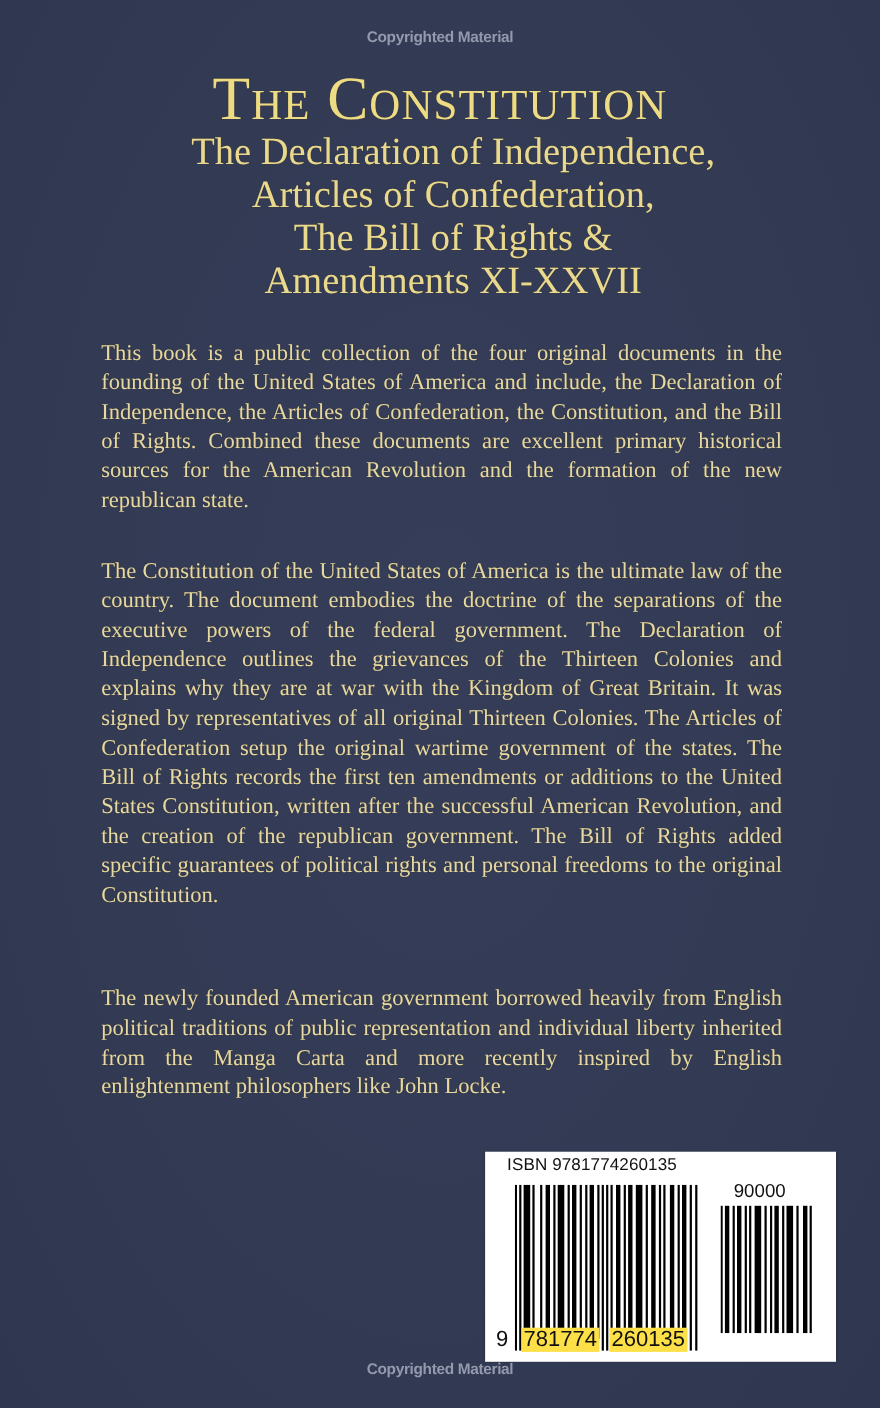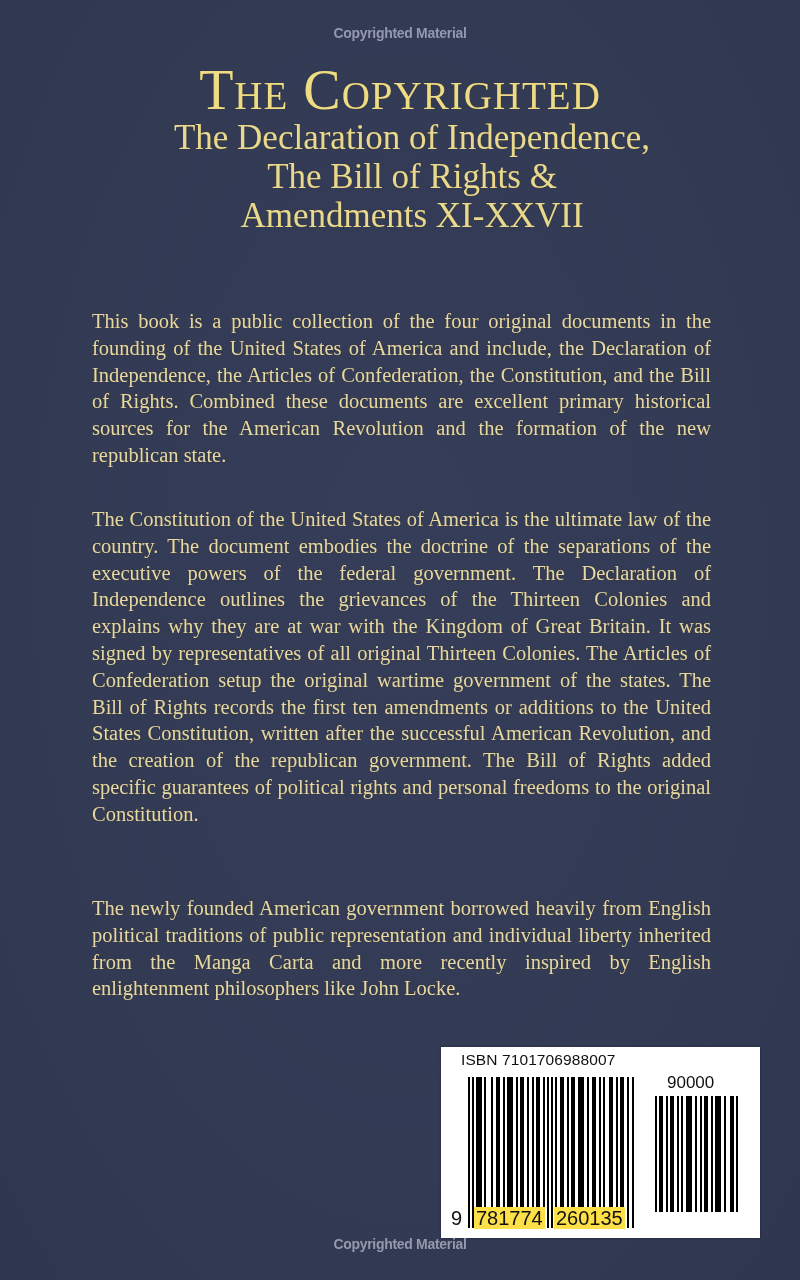--- a/index.html
+++ b/index.html
@@ -81,42 +81,43 @@
   .d2 { left: 33px; }
   .d3 { left: 113px; }
 </style>
 </head>
 <body>
 
 <div class="cover">
 
   <div class="watermark wm-top">Copyrighted Material</div>
 
-  <div class="title gold">The Copyrighted</div>
+  <div class="title gold">The Constitution</div>
 
   <div class="subtitle gold">
     <div>The Declaration of Independence,</div>
+    <div>Articles of Confederation,</div>
     <div>The Bill of Rights &amp;</div>
     <div>Amendments XI-XXVII</div>
   </div>
 
   <div class="body-text p1 gold">
     <p>This book is a public collection of the four original documents in the founding of the United States of America and include, the Declaration of Independence, the Articles of Confederation, the Constitution, and the Bill of Rights. Combined these documents are excellent primary historical sources for the American Revolution and the formation of the new republican state.</p>
   </div>
 
   <div class="body-text p2 gold">
     <p>The Constitution of the United States of America is the ultimate law of the country. The document embodies the doctrine of the separations of the executive powers of the federal government. The Declaration of Independence outlines the grievances of the Thirteen Colonies and explains why they are at war with the Kingdom of Great Britain. It was signed by representatives of all original Thirteen Colonies. The Articles of Confederation setup the original wartime government of the states. The Bill of Rights records the first ten amendments or additions to the United States Constitution, written after the successful American Revolution, and the creation of the republican government. The Bill of Rights added specific guarantees of political rights and personal freedoms to the original Constitution.</p>
   </div>
 
   <div class="body-text p3 gold">
     <p>The newly founded American government borrowed heavily from English political traditions of public representation and individual liberty inherited from the Manga Carta and more recently inspired by English enlightenment philosophers like John Locke.</p>
   </div>
 
   <div class="barcode-box">
-    <div class="isbn-label">ISBN 7101706988007</div>
+    <div class="isbn-label">ISBN 9781774260135</div>
     <div class="addon-num">90000</div>
 
     <svg class="bars-main" viewBox="0 0 170 151" preserveAspectRatio="none">
       <g fill="#000">
         <rect x="0" y="0" width="2" height="151"></rect>
         <rect x="4" y="0" width="2" height="151"></rect>
         <rect x="8" y="0" width="6" height="140"></rect>
         <rect x="16" y="0" width="2" height="140"></rect>
         <rect x="23" y="0" width="2" height="140"></rect>
         <rect x="28" y="0" width="4" height="140"></rect>

